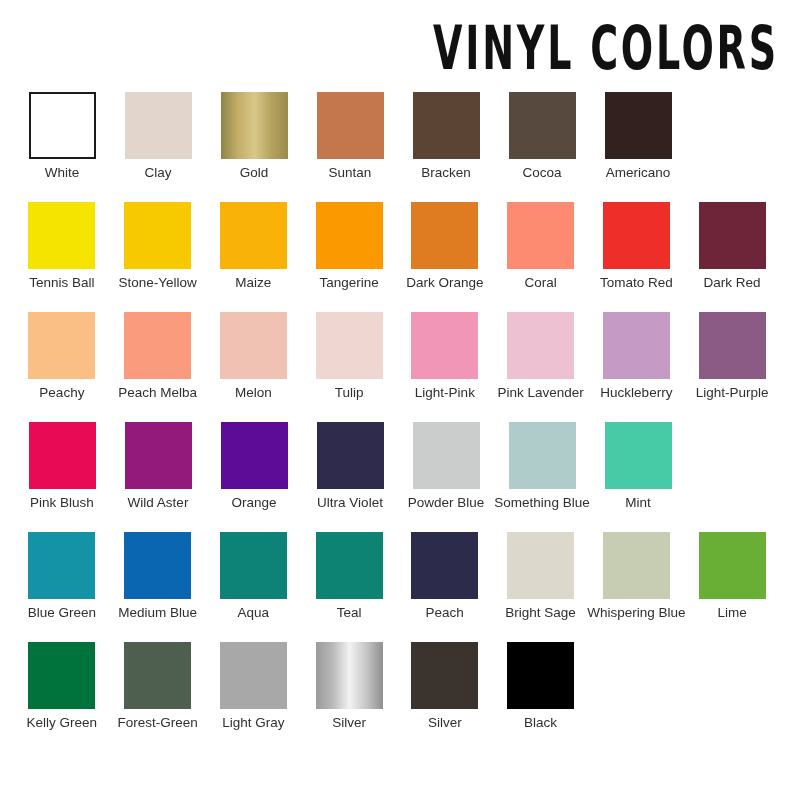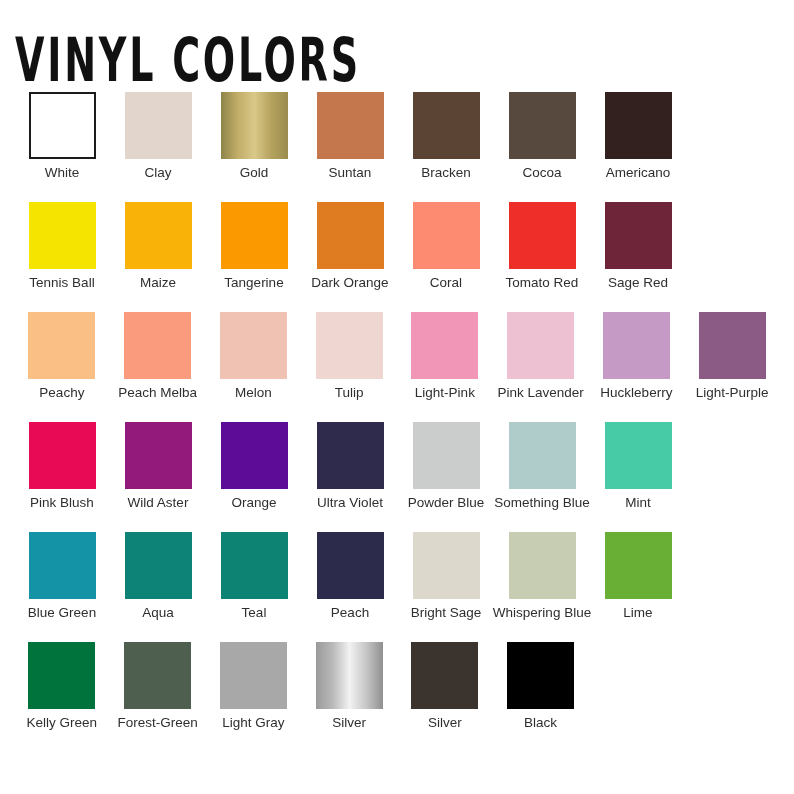--- a/index.html
+++ b/index.html
@@ -19,22 +19,22 @@
   .page {
     position: relative;
     width: 794px;
     height: 794px;
     background: #ffffff;
   }
 
   
   .title-wrap {
     width: 100%;
-    text-align: left;
-    padding-top: 30px;
+    text-align: right;
+    padding-top: 18px;
     height: 92px;
   }
   .title {
     display: inline-block;
     font-family: "DejaVu Sans Condensed", "Liberation Sans Narrow", "Liberation Sans", sans-serif;
     font-size: 46px;
     font-weight: 700;
     letter-spacing: 3px;
     color: #111111;
     transform: scaleY(1.32) scaleX(0.92);
@@ -117,20 +117,24 @@
           <div class="swatch" style="background: rgb(51, 33, 31);"></div>
           <div class="label">Americano</div>
         </div>
       </div>
       <div class="row">
         <div class="cell">
           <div class="swatch" style="background: rgb(244, 228, 0);"></div>
           <div class="label">Tennis Ball</div>
         </div>
         <div class="cell">
+          <div class="swatch" style="background: rgb(247, 202, 0);"></div>
+          <div class="label">Stone-Yellow</div>
+        </div>
+        <div class="cell">
           <div class="swatch" style="background: rgb(249, 178, 8);"></div>
           <div class="label">Maize</div>
         </div>
         <div class="cell">
           <div class="swatch" style="background: rgb(251, 154, 0);"></div>
           <div class="label">Tangerine</div>
         </div>
         <div class="cell">
           <div class="swatch" style="background: rgb(223, 124, 33);"></div>
           <div class="label">Dark Orange</div>
@@ -138,21 +142,21 @@
         <div class="cell">
           <div class="swatch" style="background: rgb(252, 139, 114);"></div>
           <div class="label">Coral</div>
         </div>
         <div class="cell">
           <div class="swatch" style="background: rgb(238, 46, 41);"></div>
           <div class="label">Tomato Red</div>
         </div>
         <div class="cell">
           <div class="swatch" style="background: rgb(110, 36, 57);"></div>
-          <div class="label">Sage Red</div>
+          <div class="label">Dark Red</div>
         </div>
       </div>
       <div class="row">
         <div class="cell">
           <div class="swatch" style="background: rgb(249, 191, 133);"></div>
           <div class="label">Peachy</div>
         </div>
         <div class="cell">
           <div class="swatch" style="background: rgb(249, 155, 124);"></div>
           <div class="label">Peach Melba</div>
@@ -211,20 +215,24 @@
           <div class="swatch" style="background: rgb(70, 203, 166);"></div>
           <div class="label">Mint</div>
         </div>
       </div>
       <div class="row">
         <div class="cell">
           <div class="swatch" style="background: rgb(20, 146, 166);"></div>
           <div class="label">Blue Green</div>
         </div>
         <div class="cell">
+          <div class="swatch" style="background: rgb(10, 102, 176);"></div>
+          <div class="label">Medium Blue</div>
+        </div>
+        <div class="cell">
           <div class="swatch" style="background: rgb(13, 130, 119);"></div>
           <div class="label">Aqua</div>
         </div>
         <div class="cell">
           <div class="swatch" style="background: rgb(13, 131, 116);"></div>
           <div class="label">Teal</div>
         </div>
         <div class="cell">
           <div class="swatch" style="background: rgb(44, 43, 75);"></div>
           <div class="label">Peach</div>

